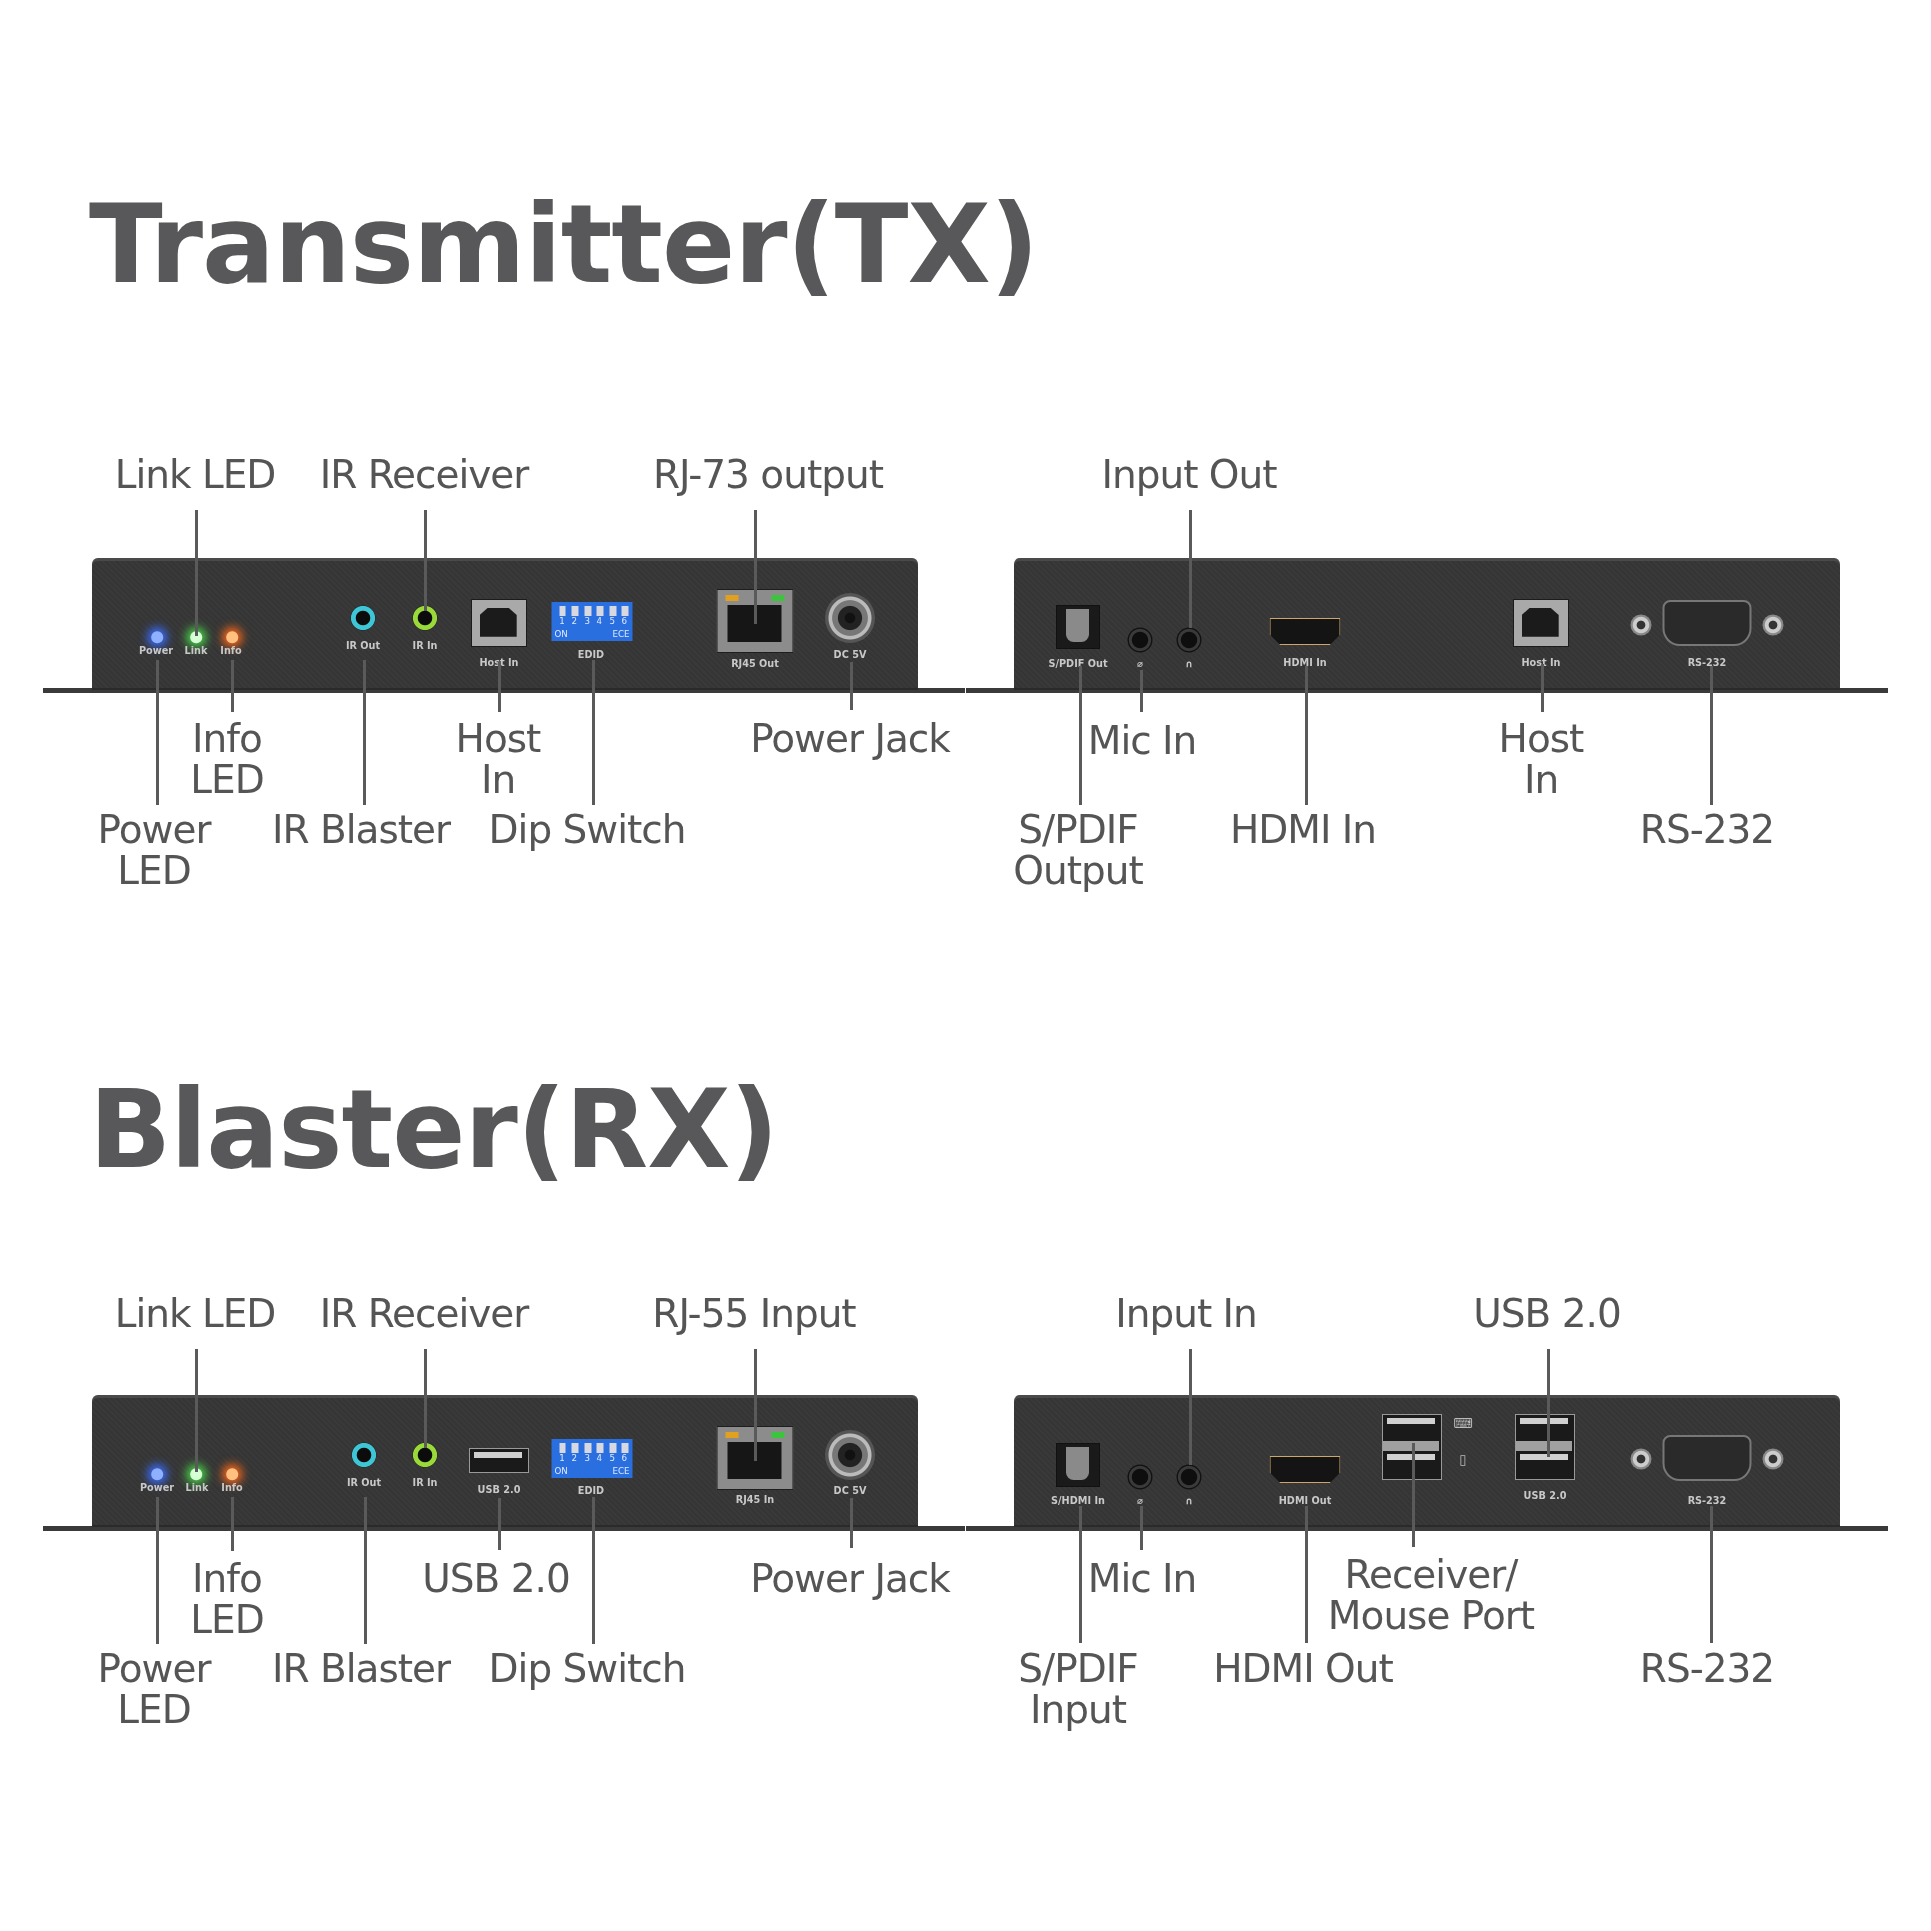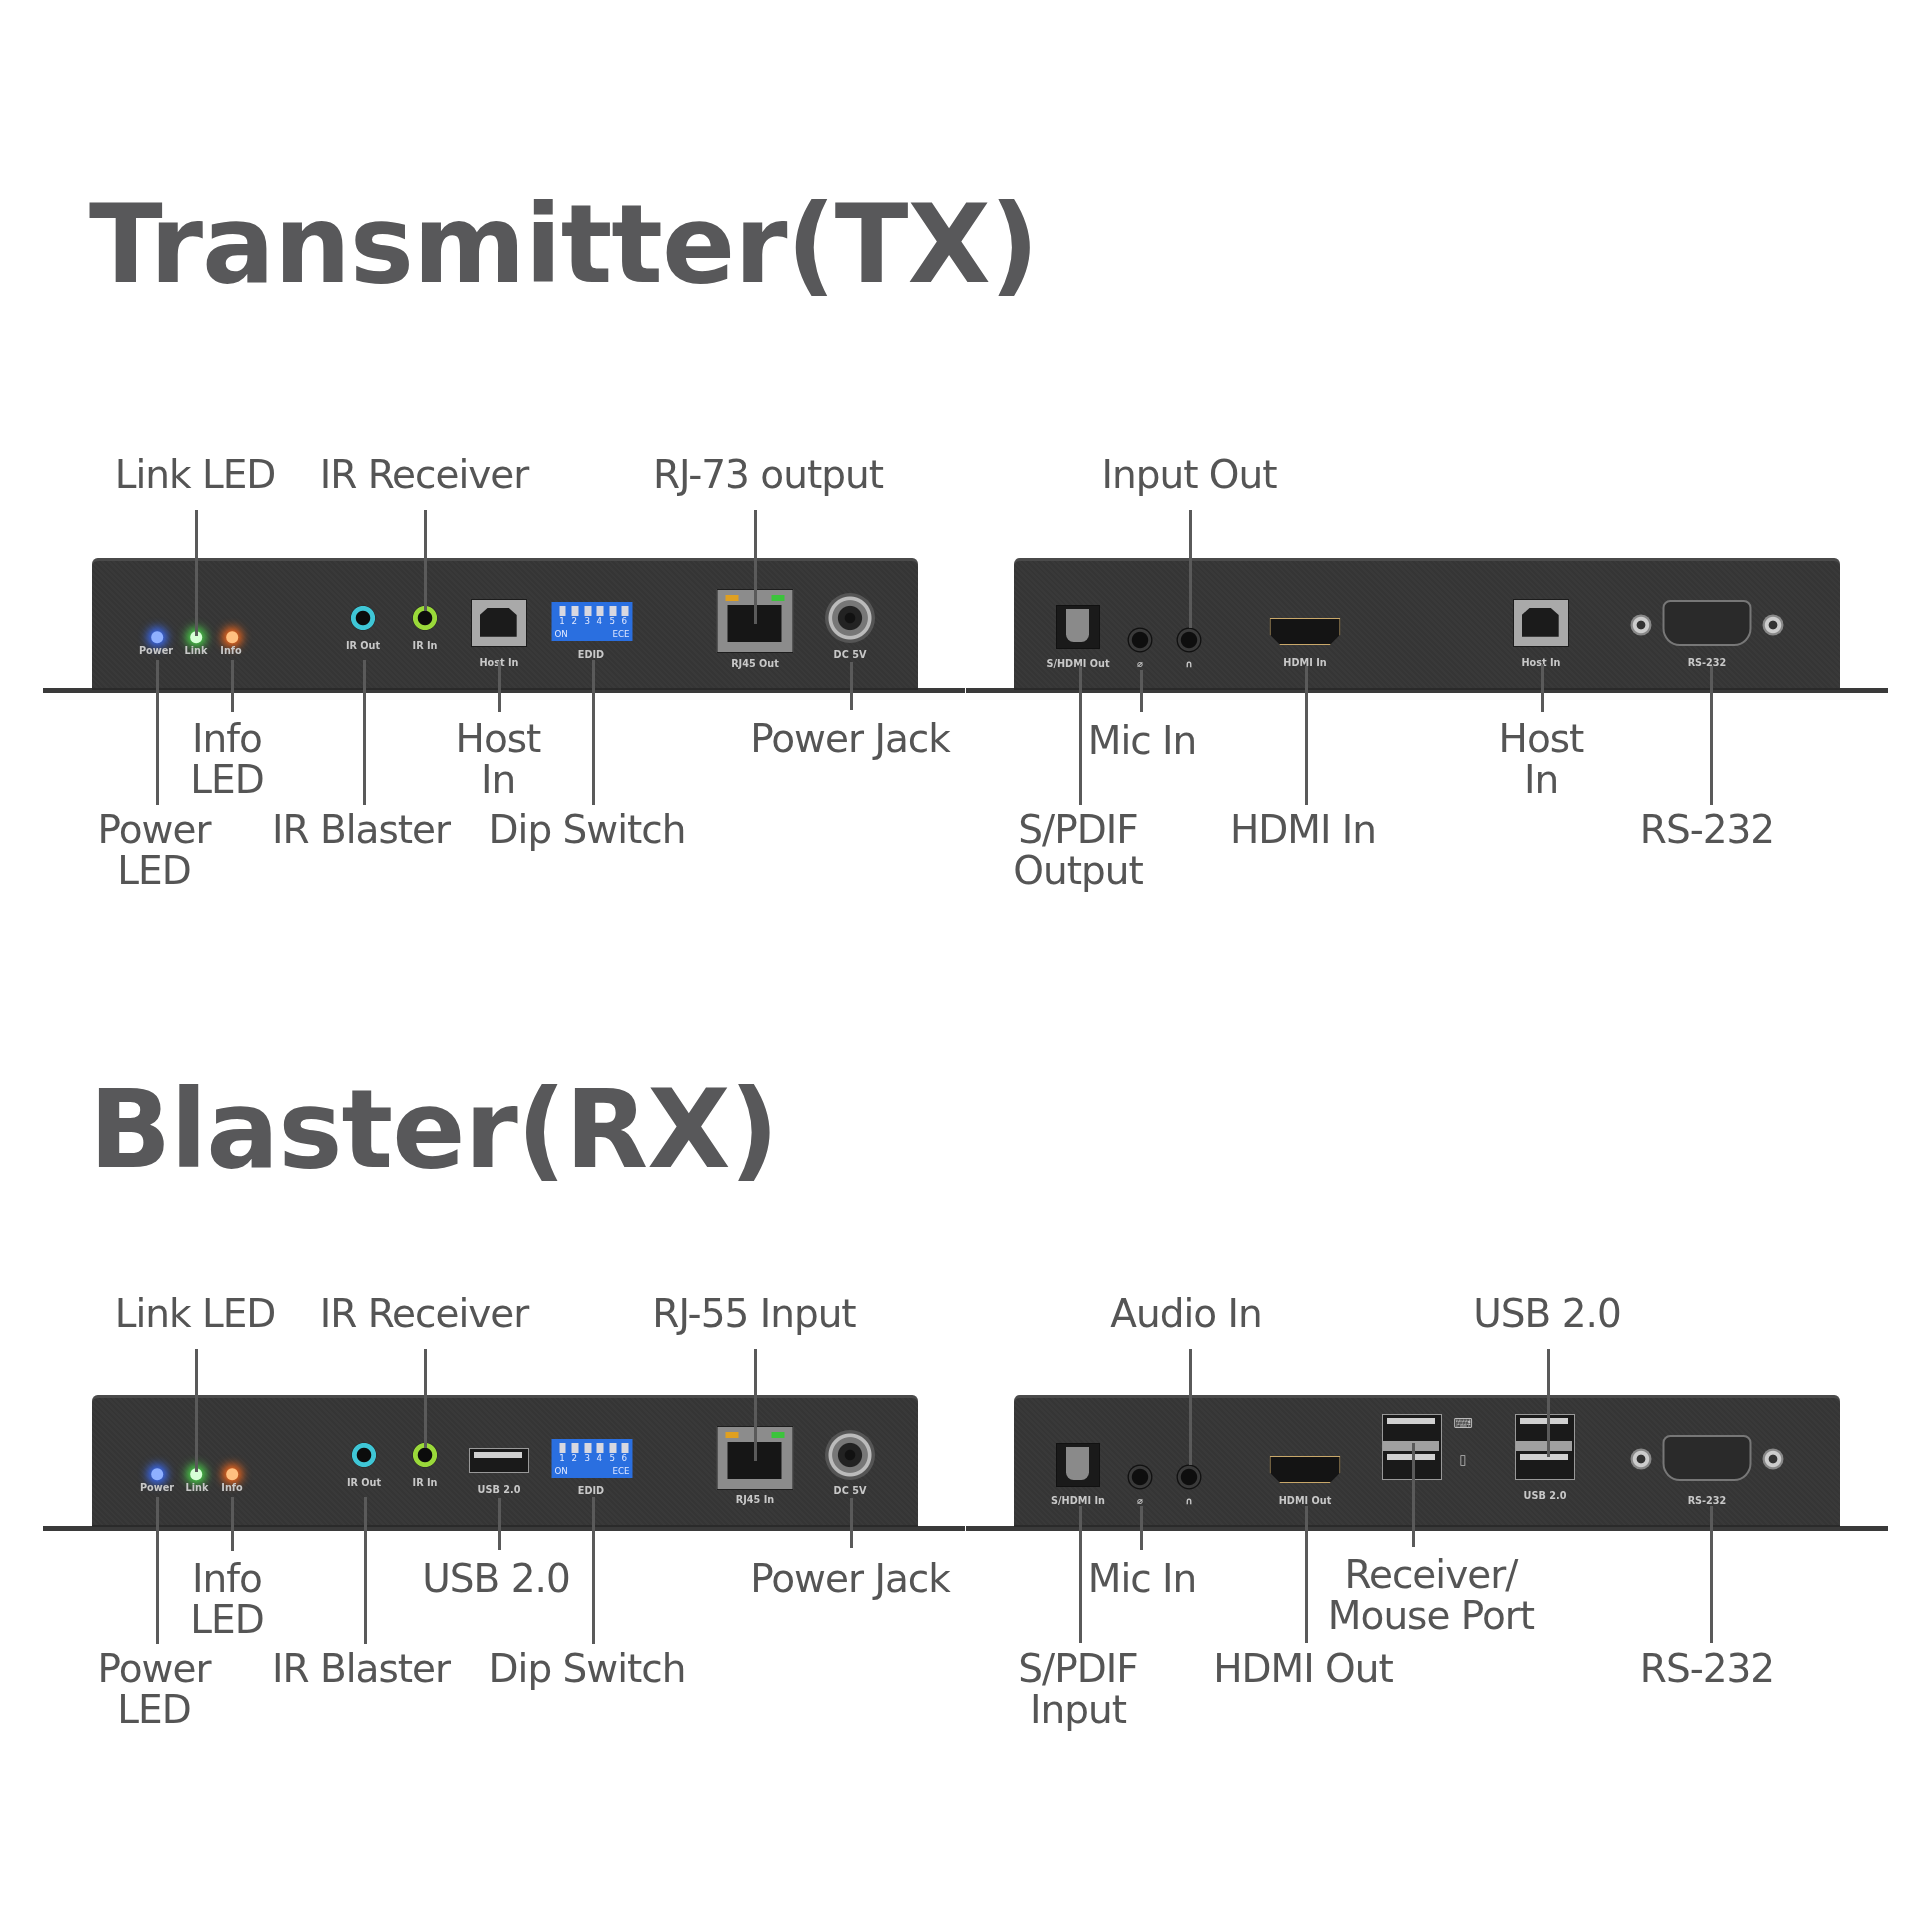--- a/index.html
+++ b/index.html
@@ -112,21 +112,21 @@
   <div class="label" style="left:361px;top:809px;">IR Blaster</div>
   <div class="leader" style="left:592px;top:660px;height:145px;"></div>
   <div class="label" style="left:587px;top:809px;">Dip Switch</div>
 </div>
 
 <div>
   <div class="plate" style="left:966px;top:688px;width:922px;"></div>
   <div class="box" style="left:1014px;top:558px;width:826px;height:132px;"></div>
 
   <div class="toslink" style="left:1078px;top:605px;"></div>
-  <div class="silk" style="left:1078px;top:658px;">S/HDMI Out</div>
+  <div class="silk" style="left:1078px;top:658px;">S/PDIF Out</div>
 
   <div class="audio" style="left:1140px;top:640px;"></div>
   <div class="silk" style="left:1140px;top:658px;">⌀</div>
   <div class="audio" style="left:1189px;top:640px;"></div>
   <div class="silk" style="left:1189px;top:658px;">∩</div>
 
   <div class="hdmi" style="left:1305px;top:618px;"></div>
   <div class="silk" style="left:1305px;top:657px;">HDMI In</div>
 
   <div class="usbb" style="left:1541px;top:599px;"></div>
@@ -256,21 +256,21 @@
     <div class="mid"></div>
     <div class="t" style="top:39px;"></div>
   </div>
   <div class="silk" style="left:1545px;top:1490px;">USB 2.0</div>
 
   <div class="screw" style="left:1641px;top:1459px;"></div>
   <div class="db9" style="left:1707px;top:1435px;"></div>
   <div class="screw" style="left:1773px;top:1459px;"></div>
   <div class="silk" style="left:1707px;top:1495px;">RS-232</div>
 
-  <div class="label" style="left:1186px;top:1293px;">Audio In</div>
+  <div class="label" style="left:1186px;top:1293px;">Input In</div>
   <div class="leader" style="left:1189px;top:1349px;height:116px;"></div>
   <div class="label" style="left:1547px;top:1293px;">USB 2.0</div>
   <div class="leader" style="left:1547px;top:1349px;height:108px;"></div>
 
   <div class="leader" style="left:1140px;top:1506px;height:44px;"></div>
   <div class="label" style="left:1142px;top:1558px;">Mic In</div>
   <div class="leader" style="left:1412px;top:1443px;height:104px;"></div>
   <div class="label" style="left:1431px;top:1554px;">Receiver/
 Mouse Port</div>
 

